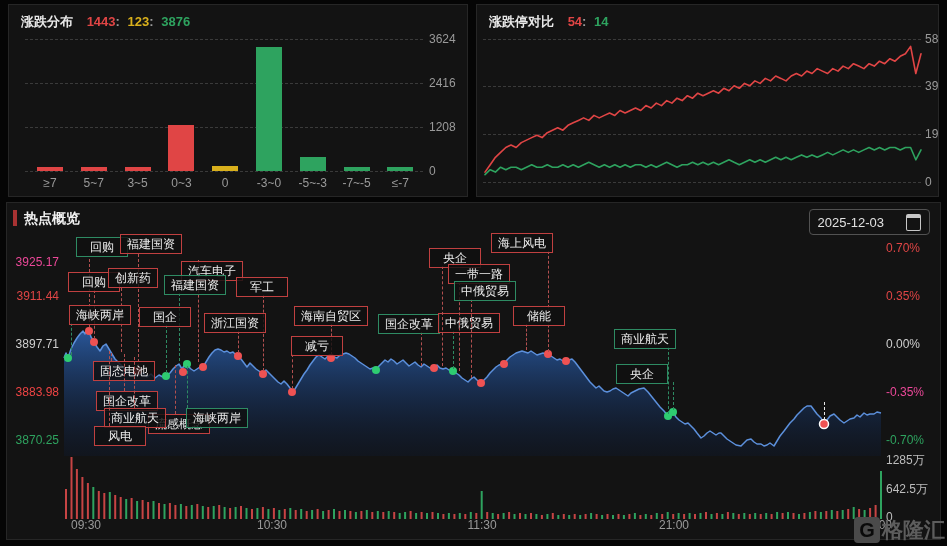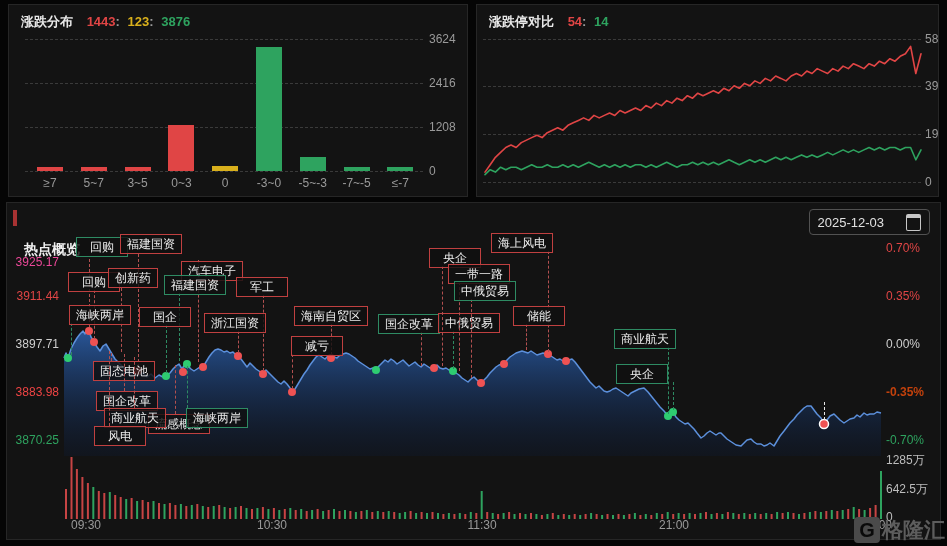--- a/index.html
+++ b/index.html
@@ -20,21 +20,21 @@
   .ann.bred{border-color:#c04040;} .ann.bgreen{border-color:#2e8b63;}
   .ann.wide{padding:2px 13px;}
   .leader{position:absolute;width:0;border-left:1px dashed;}
   .lred{border-color:#b35050;} .lgreen{border-color:#2e8b63;} .lwhite{border-color:#e8e8e8;}
   .tooltip{position:absolute;background:#e05353;color:#fff;font-size:12px;line-height:15px;
            padding:3px 8px;text-align:center;white-space:nowrap;font-weight:bold;}
   .datebox{position:absolute;right:10px;top:6px;height:24px;border:1px solid #525252;border-radius:4px;
            display:flex;align-items:center;gap:22px;padding:0 8px;color:#e0e0e0;font-size:13px;cursor:pointer;}
   .calicon{width:13px;height:12px;border:1px solid #c8c8c8;border-top:4px solid #c8c8c8;border-radius:2px;}
   .accent{position:absolute;left:6px;top:7px;width:4px;height:16px;background:#a83232;}
-  .h3title{position:absolute;left:17px;top:7px;font-size:14px;font-weight:bold;color:#f0f0f0;margin-top:31px;}
+  .h3title{position:absolute;left:17px;top:7px;font-size:14px;font-weight:bold;color:#f0f0f0;}
   .wmark{position:absolute;right:2px;bottom:2px;display:flex;align-items:center;gap:2px;color:#5d5d5d;
          font-size:21px;font-weight:bold;}
   .wlogo{width:26px;height:26px;background:#4a4a4a;color:#0a0a0a;border-radius:4px;display:flex;
          align-items:center;justify-content:center;font-size:20px;font-weight:bold;}
   svg{position:absolute;left:0;top:0;}
 </style>
 </head>
 <body>
 
 <div id="root">
@@ -107,21 +107,21 @@
     </div>
     <div id="p3plot" style="position:absolute;inset:0;">
         <div class="axis-lab l" style="left: 2px; top: 52px; color: #ec4899;">3925.17</div>
         <div class="axis-lab l" style="left: 2px; top: 86px; color: rgb(224, 69, 69);">3911.44</div>
         <div class="axis-lab l" style="left: 2px; top: 134px; color: rgb(207, 207, 207);">3897.71</div>
         <div class="axis-lab l" style="left: 2px; top: 182px; color: #ef4444;">3883.98</div>
         <div class="axis-lab l" style="left: 2px; top: 230px; color: rgb(46, 163, 95);">3870.25</div>
         <div class="axis-lab" style="left: 879px; top: 38px; color: rgb(224, 69, 69);">0.70%</div>
         <div class="axis-lab" style="left: 879px; top: 86px; color: rgb(224, 69, 69);">0.35%</div>
         <div class="axis-lab" style="left: 879px; top: 134px; color: rgb(207, 207, 207);">0.00%</div>
-        <div class="axis-lab" style="left: 879px; top: 182px; color: #c2410c; font-weight: bold;">-0.35%</div>
+        <div class="axis-lab" style="left: 879px; top: 182px; color: #ec4899;">-0.35%</div>
         <div class="axis-lab" style="left: 879px; top: 230px; color: rgb(46, 163, 95);">-0.70%</div>
         <div class="axis-lab" style="left: 879px; top: 249px; color: rgb(189, 189, 189);">1285万</div>
         <div class="axis-lab" style="left: 879px; top: 278px; color: rgb(189, 189, 189);">642.5万</div>
         <div class="axis-lab" style="left: 879px; top: 307px; color: rgb(189, 189, 189);">0</div>
         <div class="xtick" style="left: 58px; top: 315px; width: 42px;">09:30</div>
         <div class="xtick" style="left: 244px; top: 315px; width: 42px;">10:30</div>
         <div class="xtick" style="left: 454px; top: 315px; width: 42px;">11:30</div>
         <div class="xtick" style="left: 646px; top: 315px; width: 42px;">21:00</div>
         <div class="xtick" style="left: 849px; top: 315px; width: 42px;">15:00</div>
         <svg width="933" height="336" viewBox="0 0 933 336">

